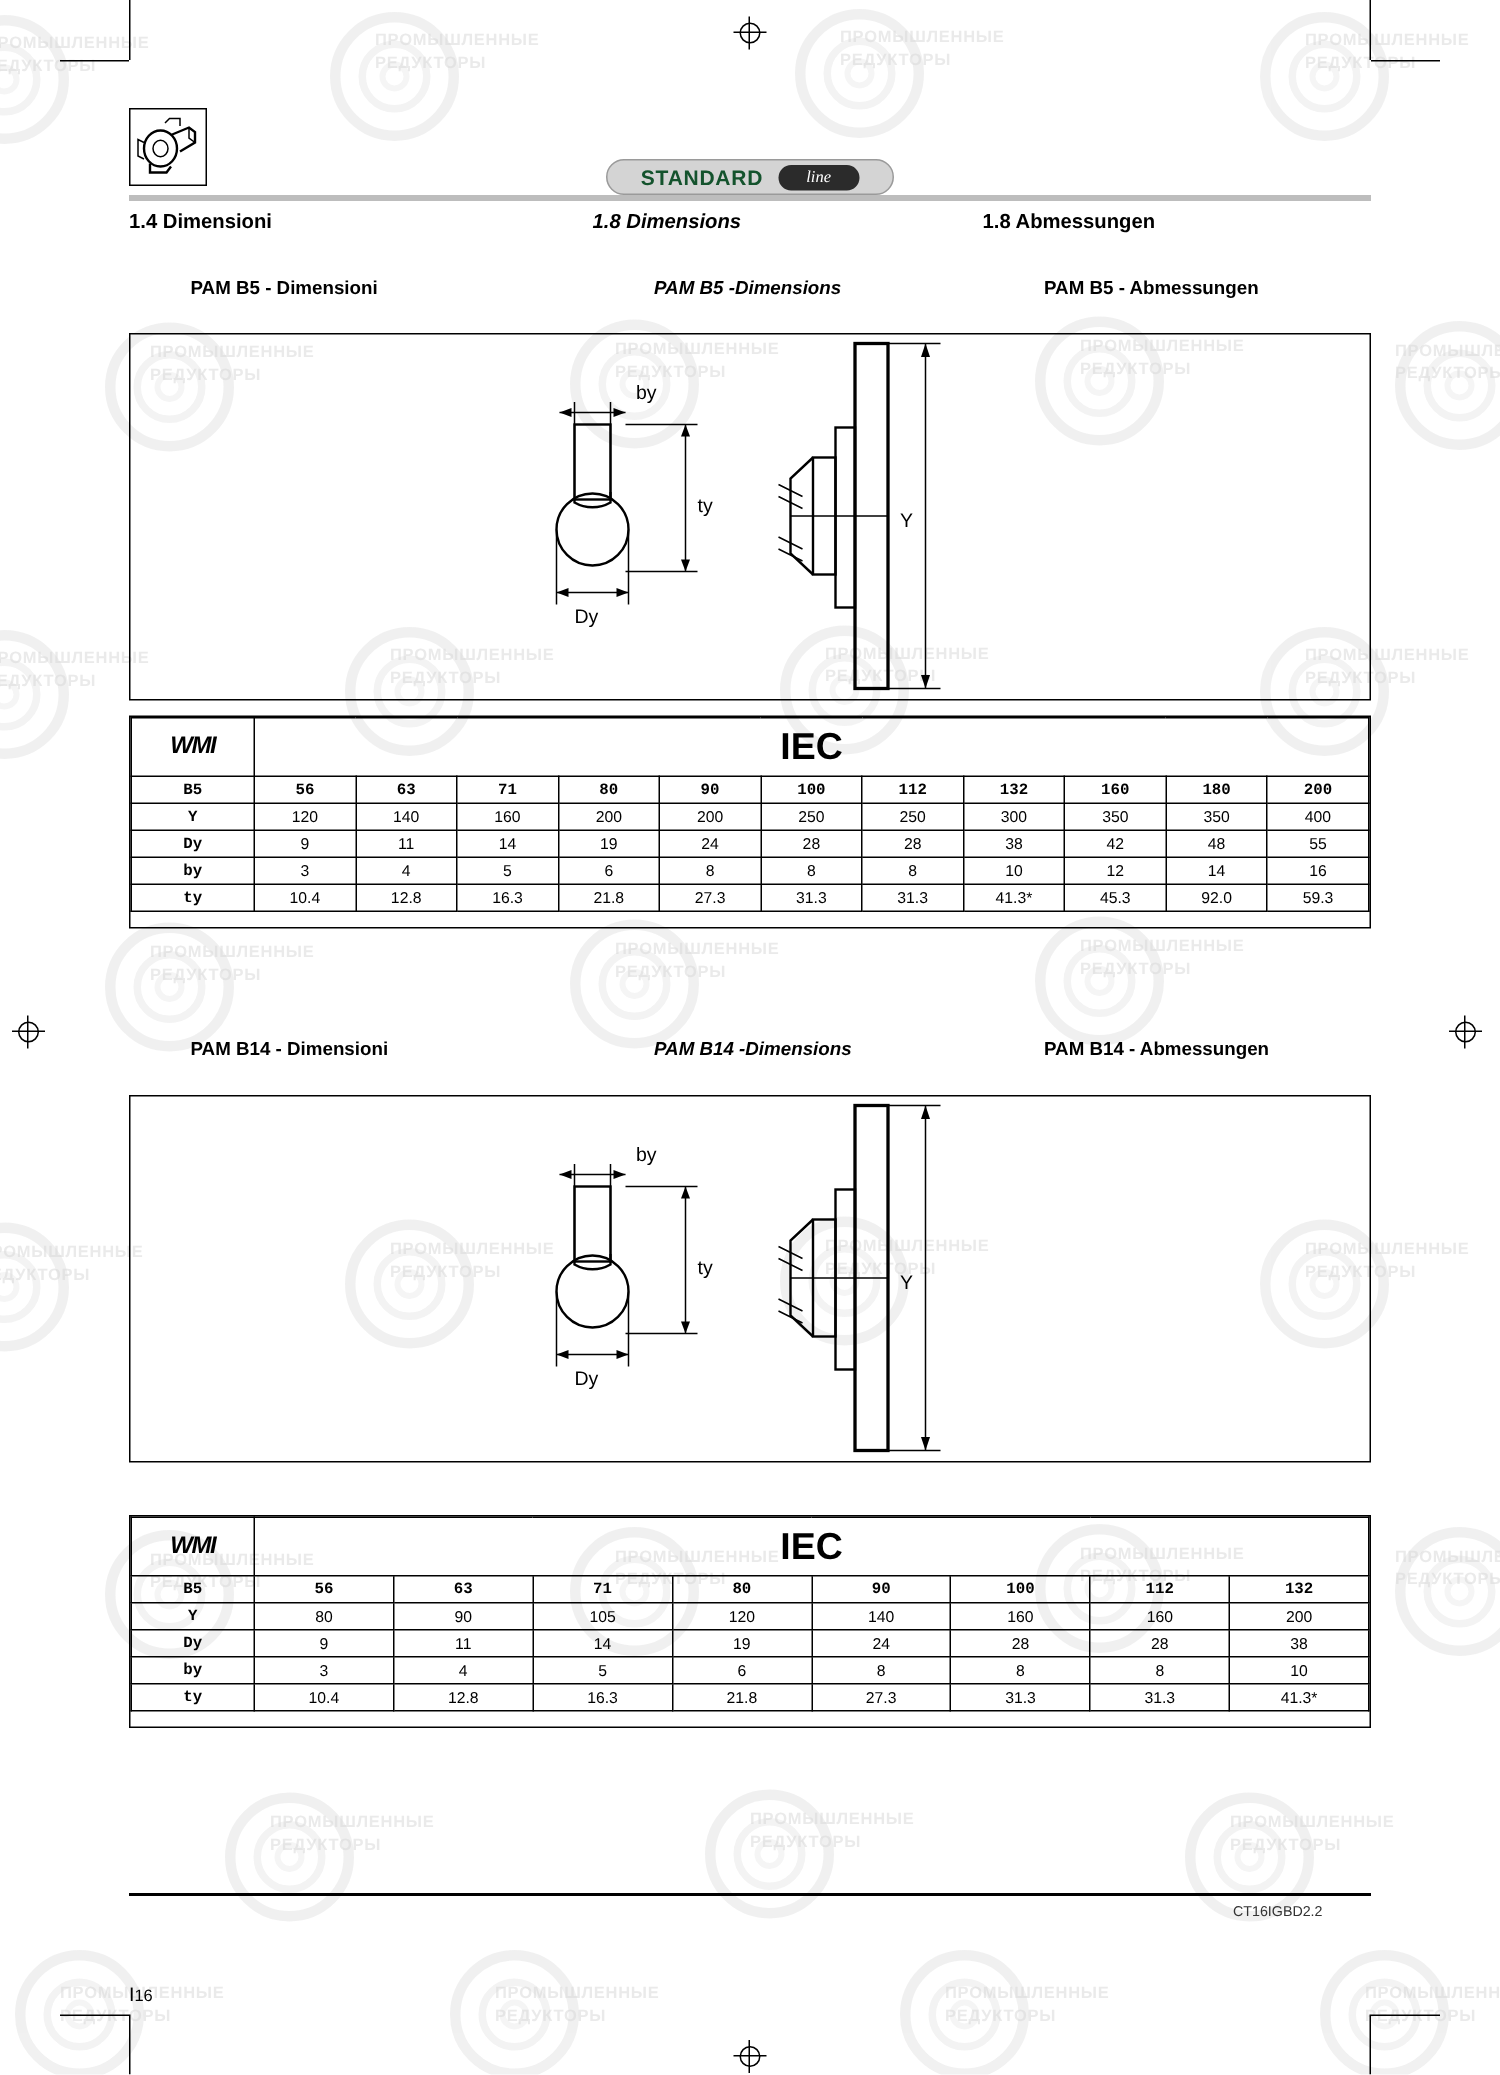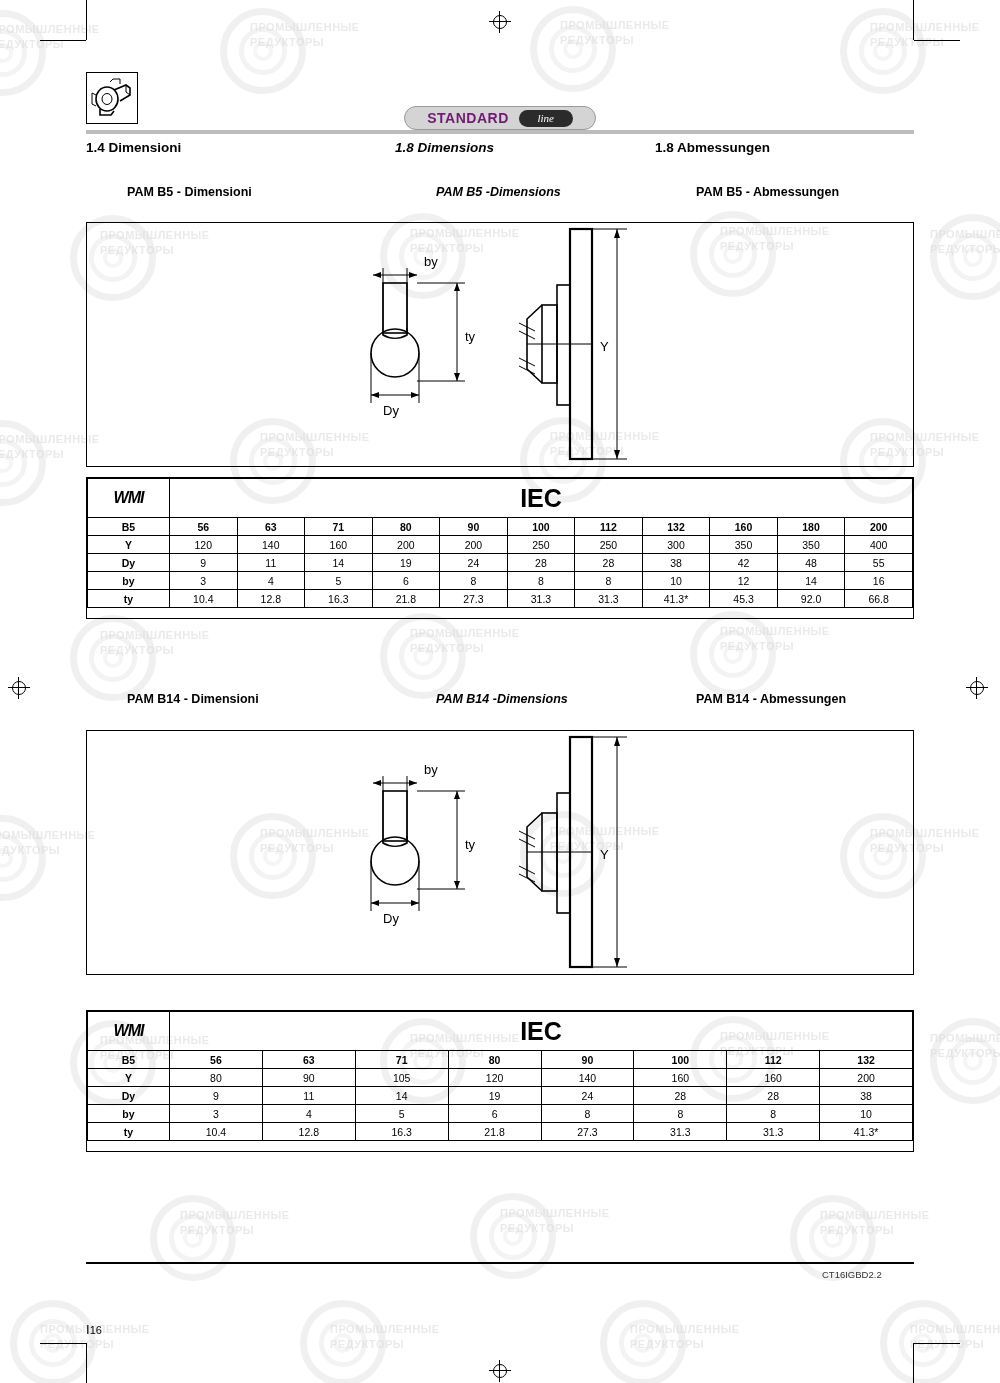--- a/index.html
+++ b/index.html
@@ -123,21 +123,21 @@
     box-sizing: border-box;
     display: flex;
     align-items: center;
     justify-content: center;
     gap: 10px;
   }
   .badge-text {
     font-size: 14px;
     font-weight: bold;
     letter-spacing: .5px;
-    color: #701a75;
+    color: #14532d;
   }
   .badge-oval {
     width: 54px;
     height: 17px;
     border-radius: 9px;
     background: #2b2b2b;
     color: #fff;
     font-family: "Liberation Serif", serif;
     font-style: italic;
     font-size: 11px;
@@ -202,21 +202,21 @@
     font-size: 10.5px;
     font-weight: bold;
     padding: 0;
     height: 17px;
     background: transparent;
   }
   table.dim td.val {
     font-weight: normal;
     font-size: 10.5px;
   }
-  table.dim td.lbl { font-weight: bold; }
+  table.dim td.lbl { font-weight: bold; font-family: Liberation Mono, monospace; }
   table.dim tr.head-row td {
     height: 38px;
     vertical-align: middle;
   }
   .wmi-logo {
     font-size: 16px;
     font-weight: bold;
     letter-spacing: -1px;
     font-style: italic;
     font-family: "Liberation Sans", sans-serif;
@@ -581,21 +581,21 @@
           <td class="val">10.4</td>
           <td class="val">12.8</td>
           <td class="val">16.3</td>
           <td class="val">21.8</td>
           <td class="val">27.3</td>
           <td class="val">31.3</td>
           <td class="val">31.3</td>
           <td class="val">41.3*</td>
           <td class="val">45.3</td>
           <td class="val">92.0</td>
-          <td class="val">66.8</td>
+          <td class="val">59.3</td>
         </tr>
       </tbody>
     </table>
   </div>
 
   <div class="sub-row" style="top:692px;">
     <span class="it">PAM B14  - Dimensioni</span>
     <span class="en">PAM B14 -Dimensions</span>
     <span class="de">PAM B14  - Abmessungen</span>
   </div>

